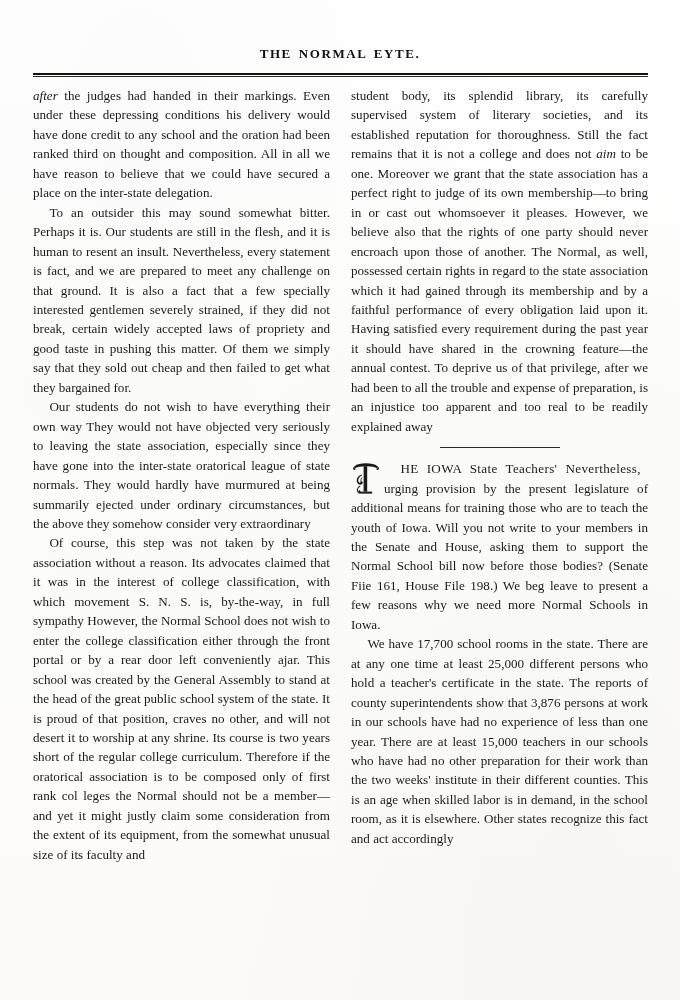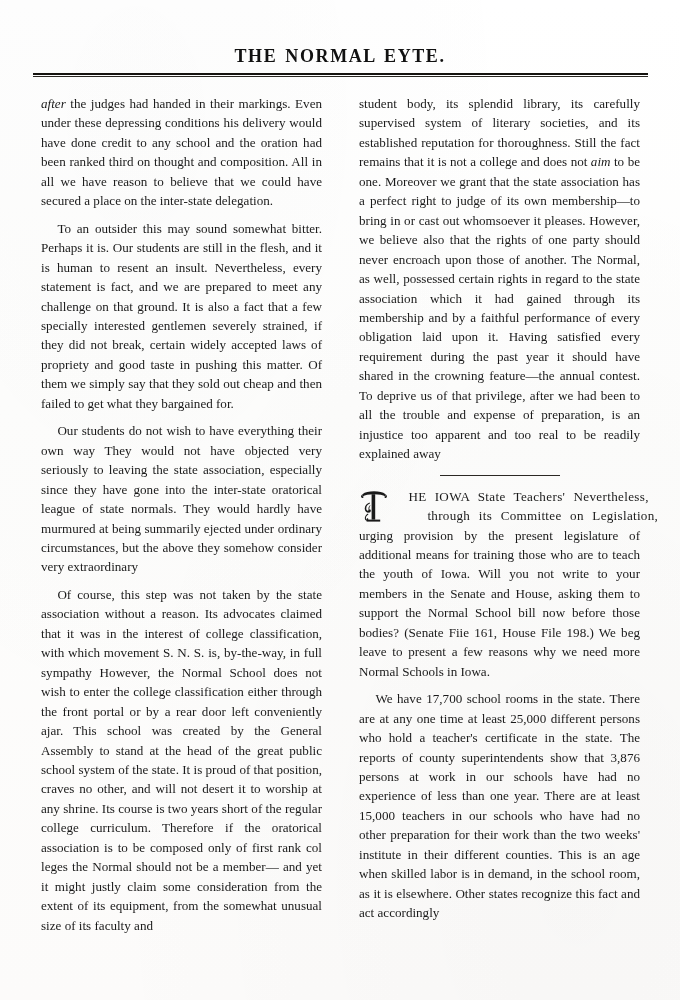--- a/index.html
+++ b/index.html
@@ -34,21 +34,21 @@
   }
 
   .masthead {
     position: absolute;
     left: 0;
     top: 46px;
     width: 680px;
     text-align: center;
     font-family: "Liberation Serif", "DejaVu Serif", serif;
     font-weight: bold;
-    font-size: 18px;
+    font-size: 13px;
     letter-spacing: 1.6px;
     color: #111;
     word-spacing: 2px;
   }
 
   .rule-double {
     position: absolute;
     left: 33px;
     top: 73px;
     width: 615px;
@@ -81,21 +81,21 @@
   .col {
     width: 297px;
     font-size: 13.1px;
     line-height: 19.45px;
     text-align: justify;
     text-justify: inter-word;
     hyphens: none;
     color: #1a1a1a;
   }
   .col p {
-    margin: 8px;
+    margin: 0;
     text-indent: 1.25em;
   }
   .col p.noindent {
     text-indent: 0;
   }
   .col p + p {
     margin-top: 0;
   }
   .col em {
     font-style: italic;
@@ -187,21 +187,20 @@
               <path d="M26.5 5.2 C27.9 6.2 28.4 7.6 27.6 8.6 C27.0 9.3 26.0 9.2 25.6 8.4 C25.3 7.8 25.7 7.2 26.3 7.2 L26.5 7.6 Z"></path>
 
               <path d="M10.6 13.4 C7.6 14.4 5.4 17.0 5.8 20.2 C6.1 22.6 8.2 24.2 10.2 23.6 C11.6 23.2 12.2 21.8 11.6 20.8 C11.1 20.0 10.0 19.9 9.4 20.6 C9.0 21.1 9.1 21.8 9.6 22.1 C8.4 22.2 7.4 21.1 7.3 19.8 C7.0 17.4 8.7 15.4 11.0 14.6 Z"></path>
               <path d="M9.0 24.6 C6.8 25.9 5.4 28.0 5.9 30.0 C6.2 31.3 7.4 32.0 8.5 31.6 C9.3 31.3 9.6 30.4 9.2 29.8 C8.9 29.3 8.2 29.2 7.8 29.6 C7.5 29.9 7.6 30.3 7.9 30.5 C7.3 30.5 6.9 29.9 6.9 29.2 C6.9 27.8 7.9 26.5 9.4 25.6 Z"></path>
               <path d="M11.1 16.2 C9.6 17.6 9.0 19.4 9.8 20.2 L10.6 19.2 C10.3 18.5 10.6 17.4 11.5 16.6 Z"></path>
             </g>
           </svg>
         </span>
         <span class="dc-lines">
           <span class="dc-line l1">HE  IOWA  State  Teachers'  Nevertheless,</span>
-          <span class="dc-line l2">through  its  Committee  on  Legislation,</span>
         </span>
         <span>urging provision by the present legislature of additional means for training those who are to teach the youth of Iowa.  Will you not write to your members in the Senate and House, asking them to support the Normal School bill now before those bodies?  (Senate Fiie 161, House File 198.)  We beg leave to present a few reasons why we need more Normal Schools in Iowa.</span>
       </p>
 
       <p>We have 17,700 school rooms in the state. There are at any one time at least 25,000 different persons who hold a teacher's certificate in the state.  The reports of county superintendents show that 3,876 persons at work in our schools have had no experience of less than one year.  There are at least 15,000 teachers in our schools who have had no other preparation for their work than the two weeks' institute in their different counties.  This is an age when skilled labor is in demand, in the school room, as it is elsewhere.  Other states recognize this fact and act accordingly</p>
 
     </div>
   </div>
 </div>
 

